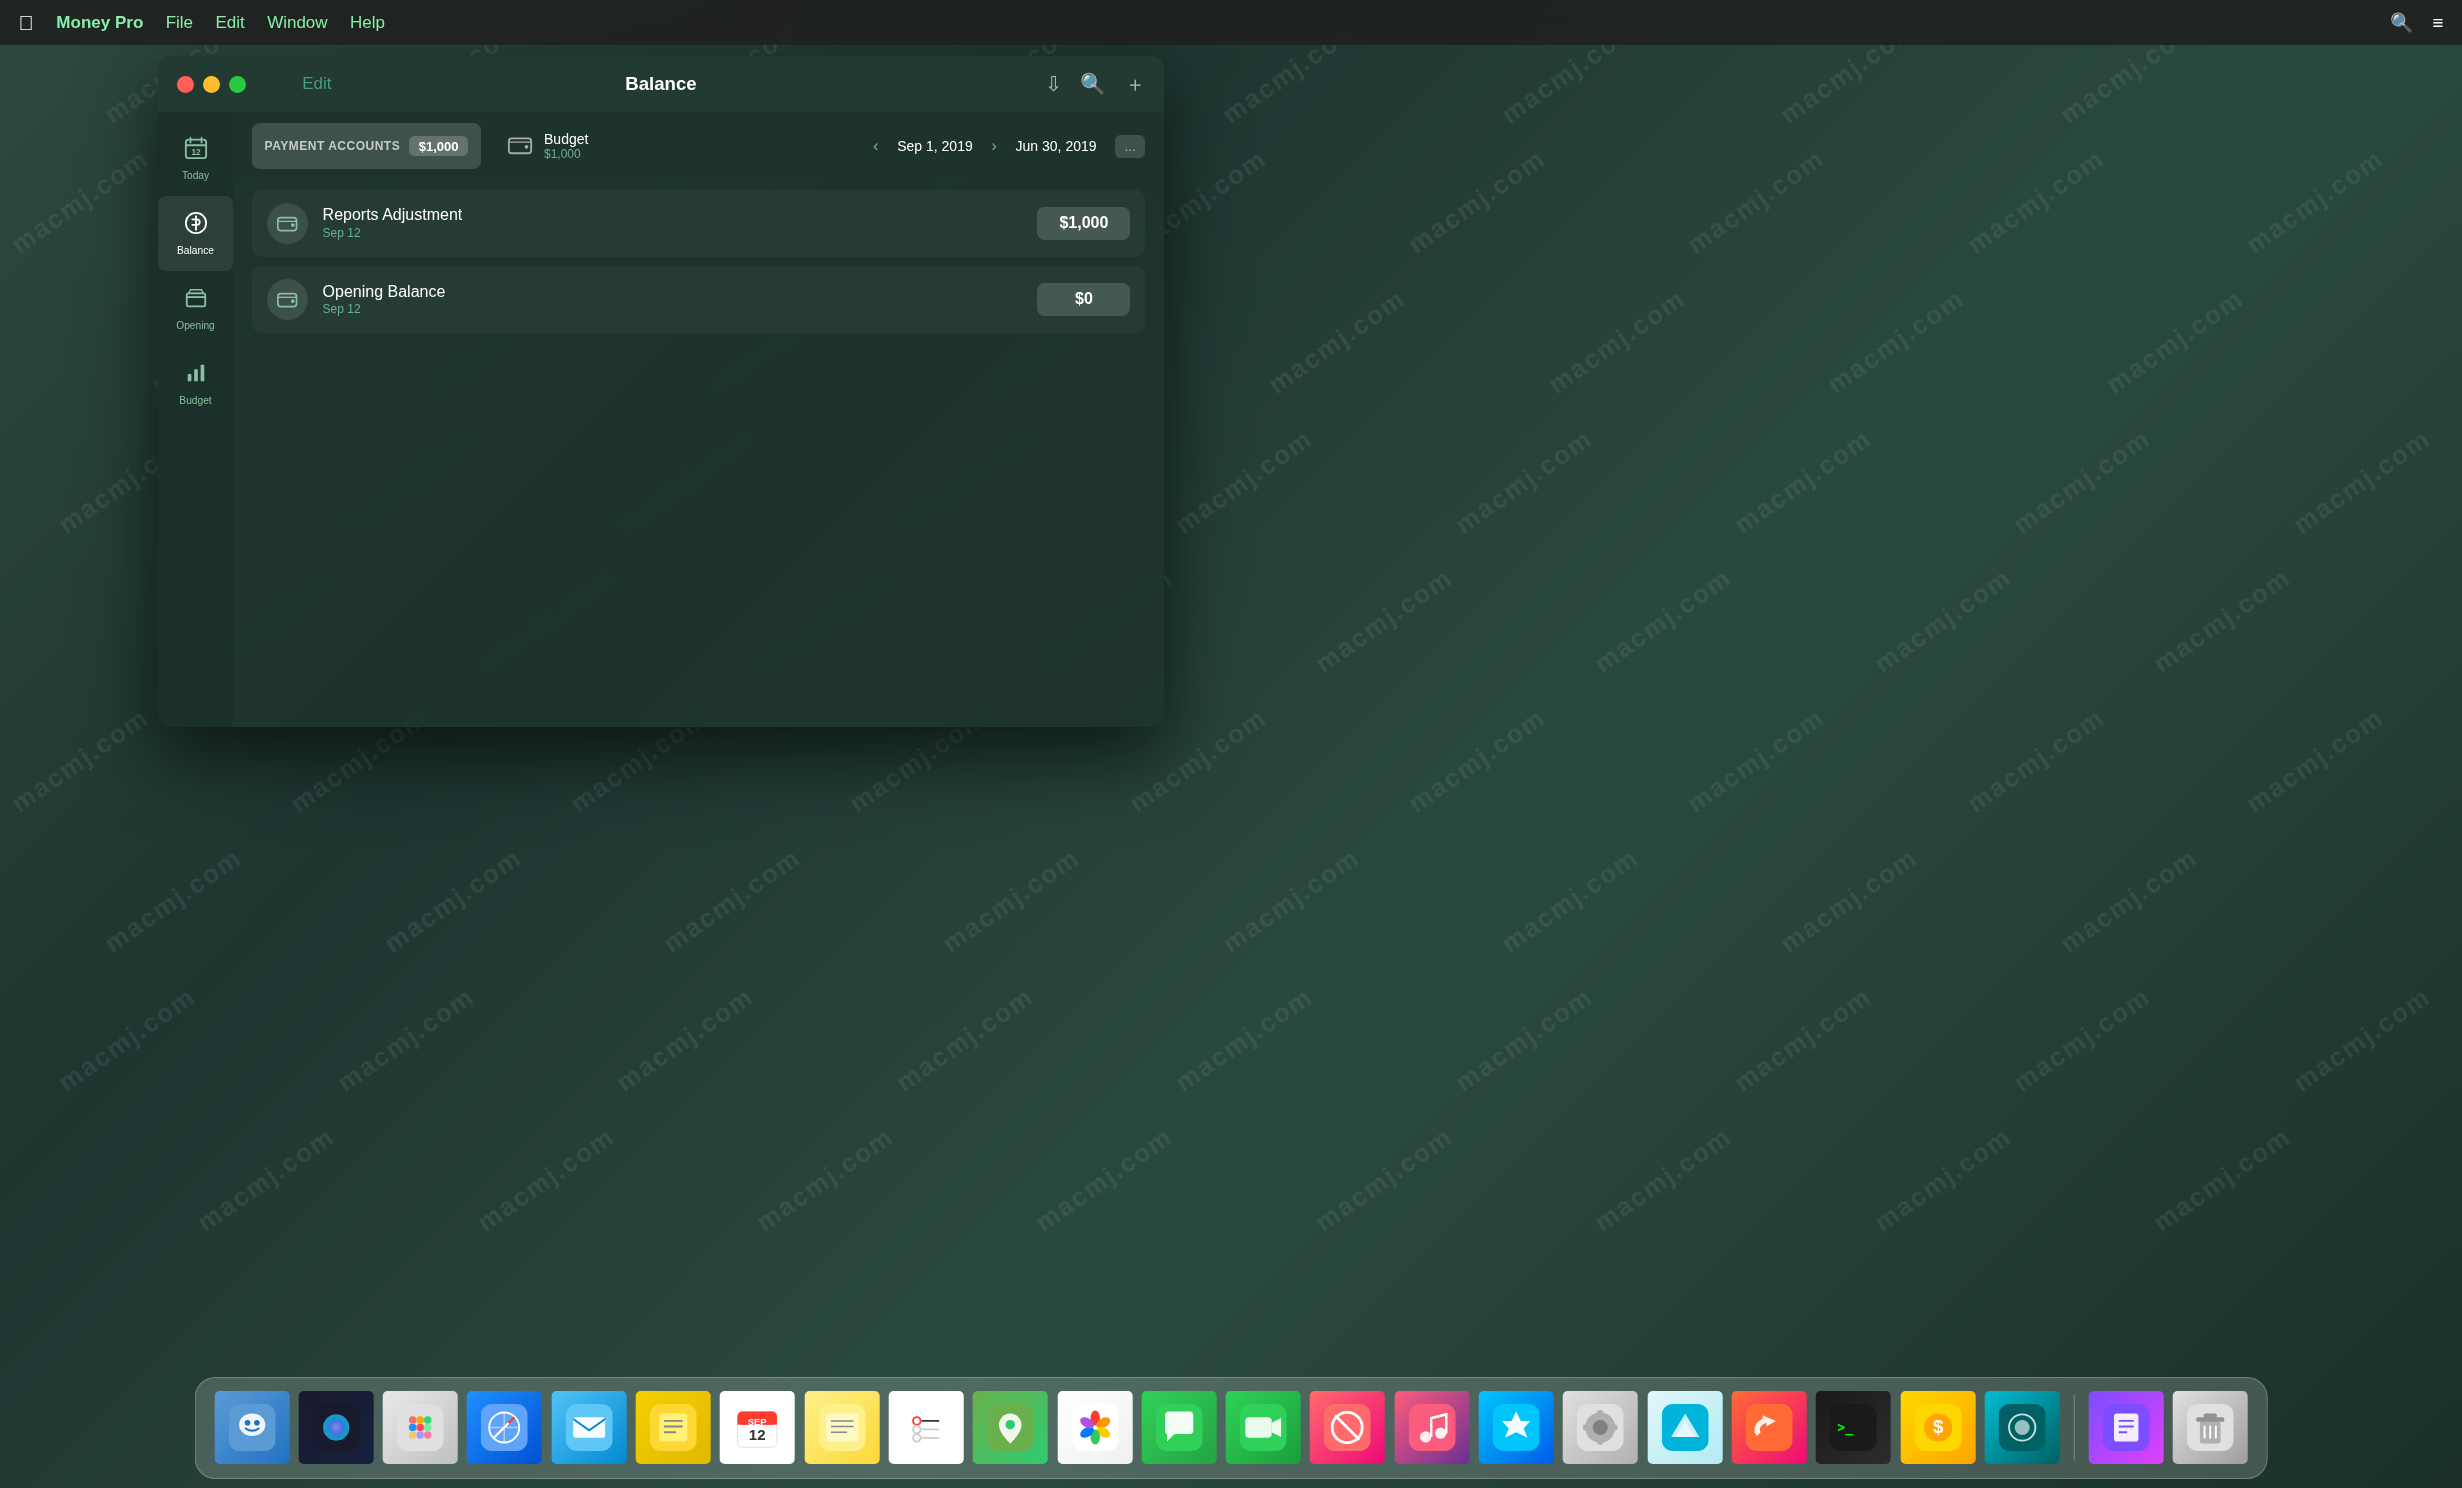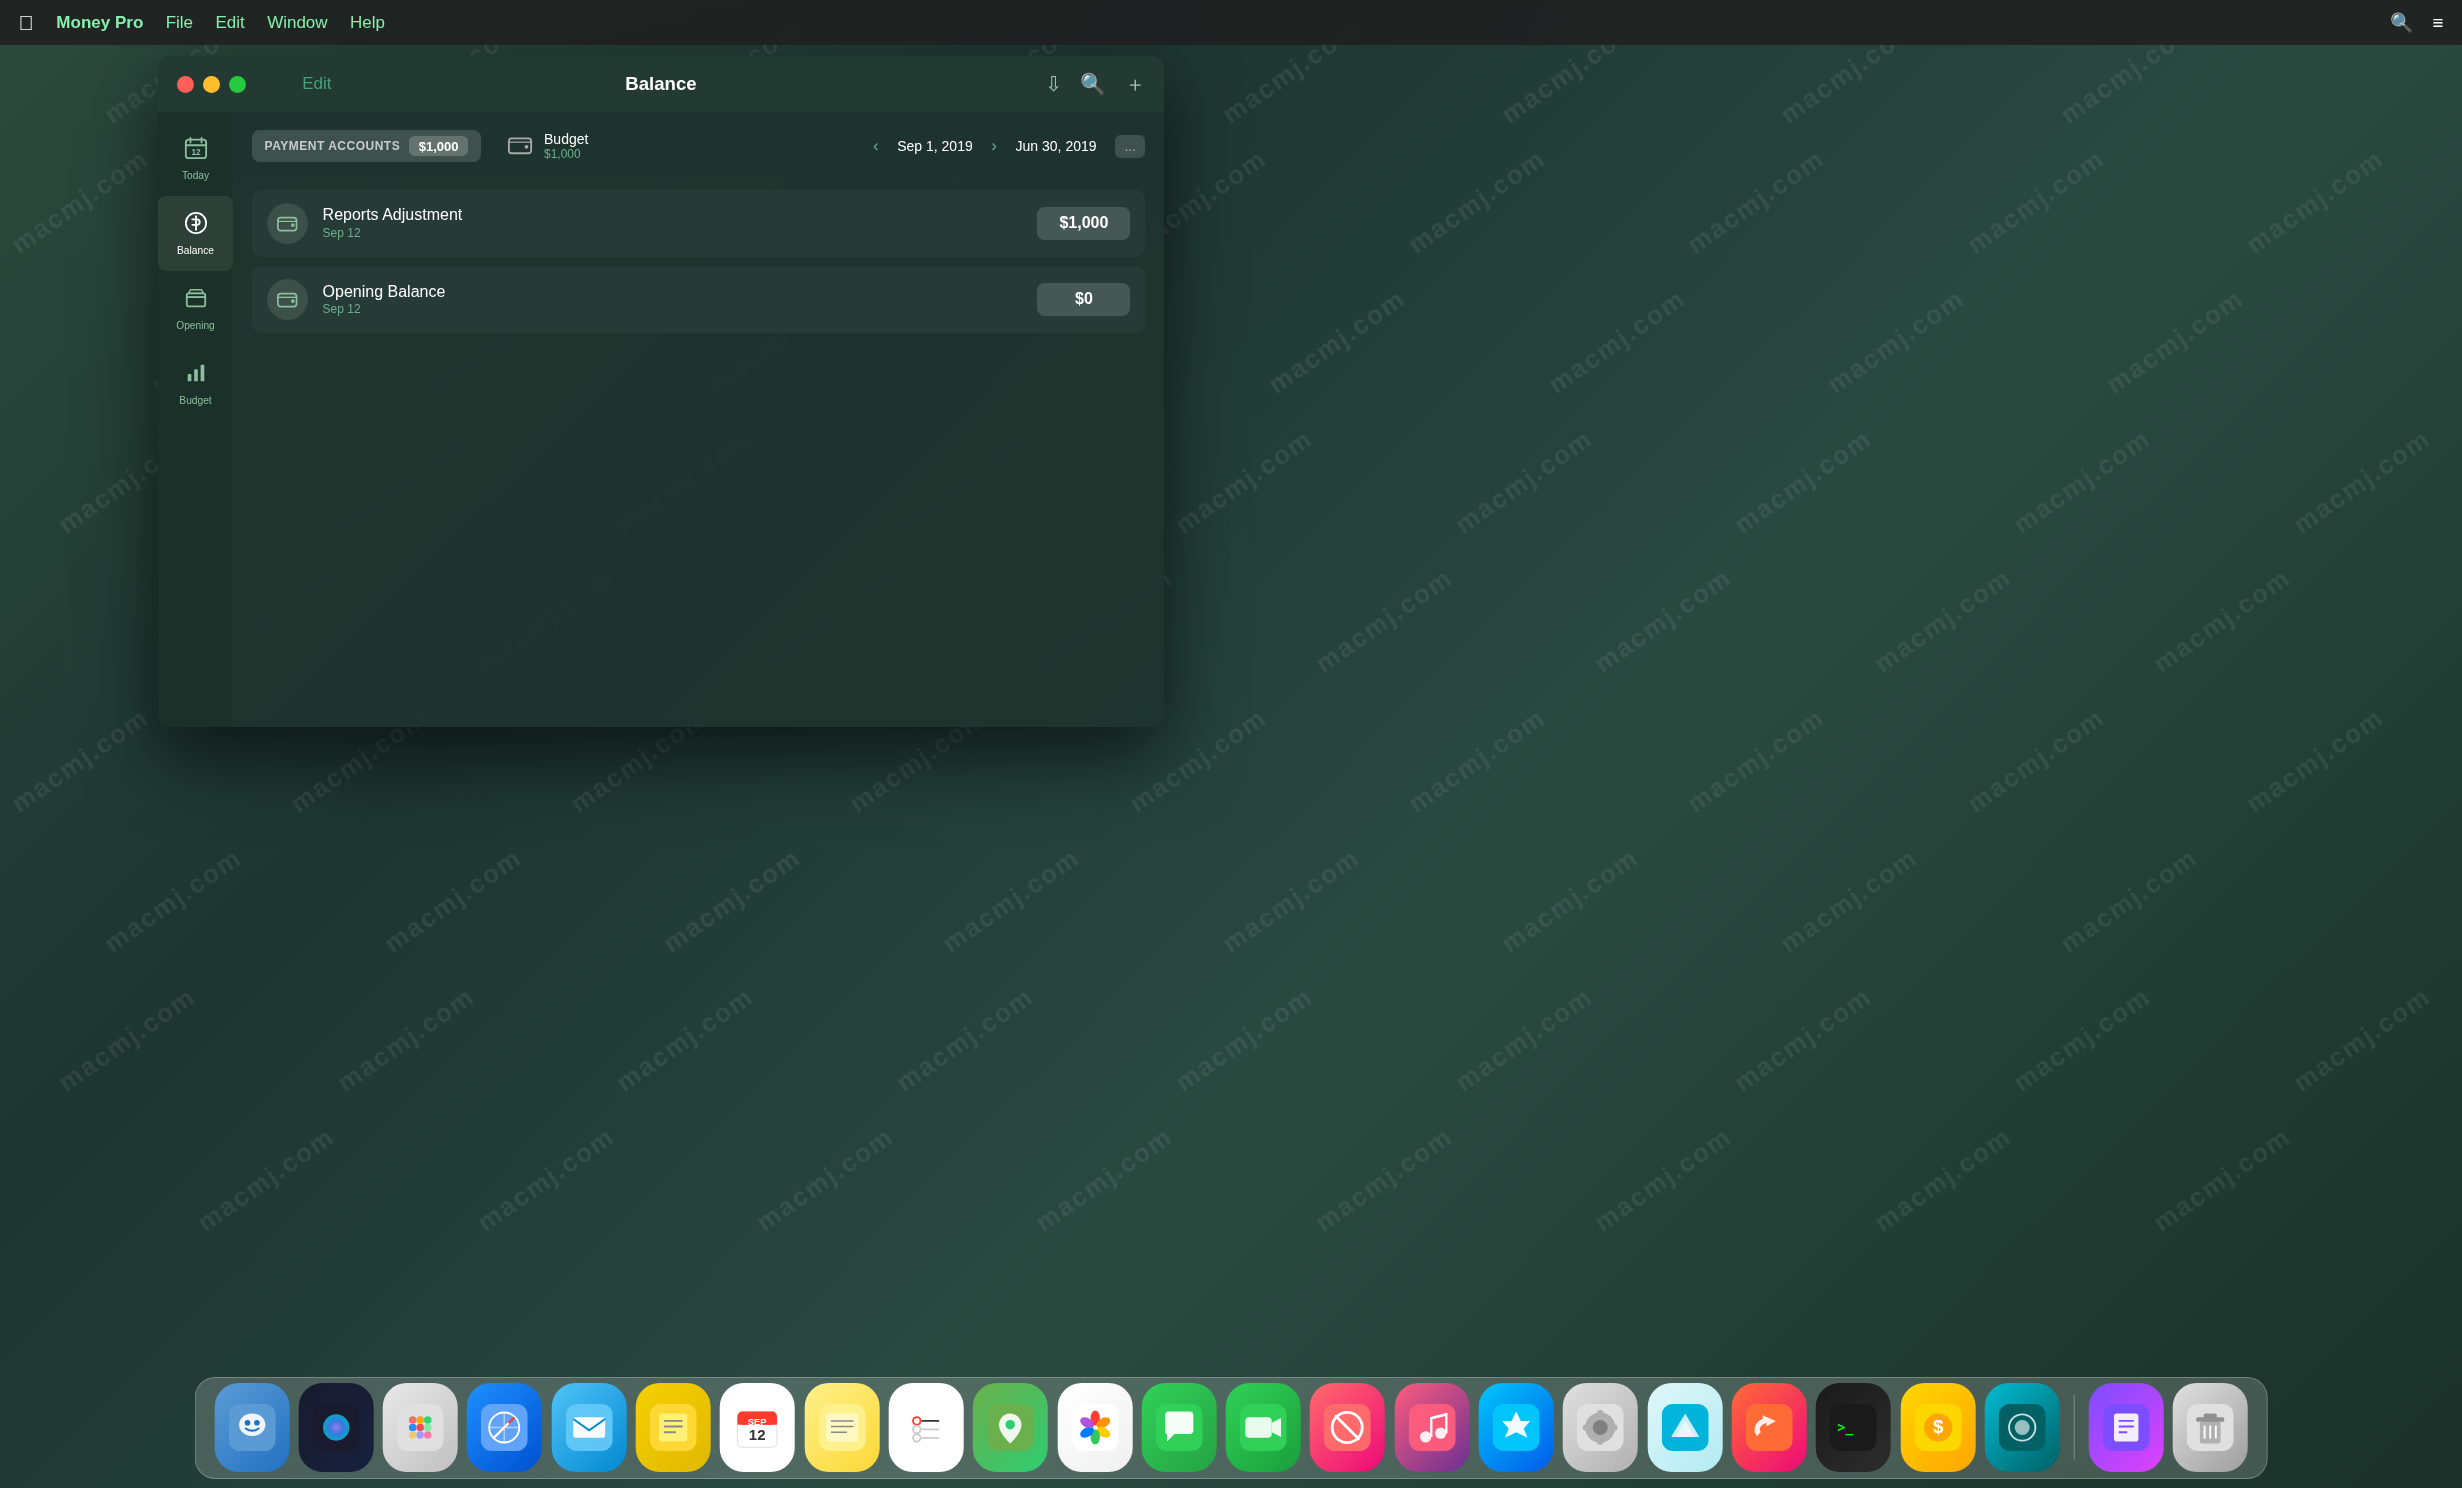--- a/index.html
+++ b/index.html
@@ -86,22 +86,22 @@
       border-radius: 20.5px;
       border: 0.9px solid rgba(255,255,255,0.25);
       display: flex;
       align-items: center;
       padding: 7.5px 18.6px;
       gap: 9.3px;
       z-index: 100;
     }
     .dock-item {
       width: 75px;
-      height: 89px;
-      border-radius: 24px;
+      height: 73px;
+      border-radius: 5px;
       display: flex;
       align-items: center;
       justify-content: center;
       font-size: 37px;
       cursor: pointer;
       position: relative;
       flex-shrink: 0;
     }
     .dock-item.finder { background: linear-gradient(135deg, #5b9bd5, #2171c2); }
     .dock-item.siri { background: linear-gradient(135deg, #1a1a2e, #16213e); }
@@ -251,21 +251,20 @@
       flex: 1;
       display: flex;
       flex-direction: column;
       overflow: hidden;
     }
 
     
     .toolbar {
       padding: 11.2px 18.6px;
       display: flex;
-      align-items: center;
       gap: 13px;
       background: rgba(30, 52, 45, 0.97);
       flex-shrink: 0;
     }
     .account-pill {
       background: rgba(255,255,255,0.15);
       border-radius: 7.5px;
       padding: 5.6px 13px;
       display: flex;
       align-items: center;

